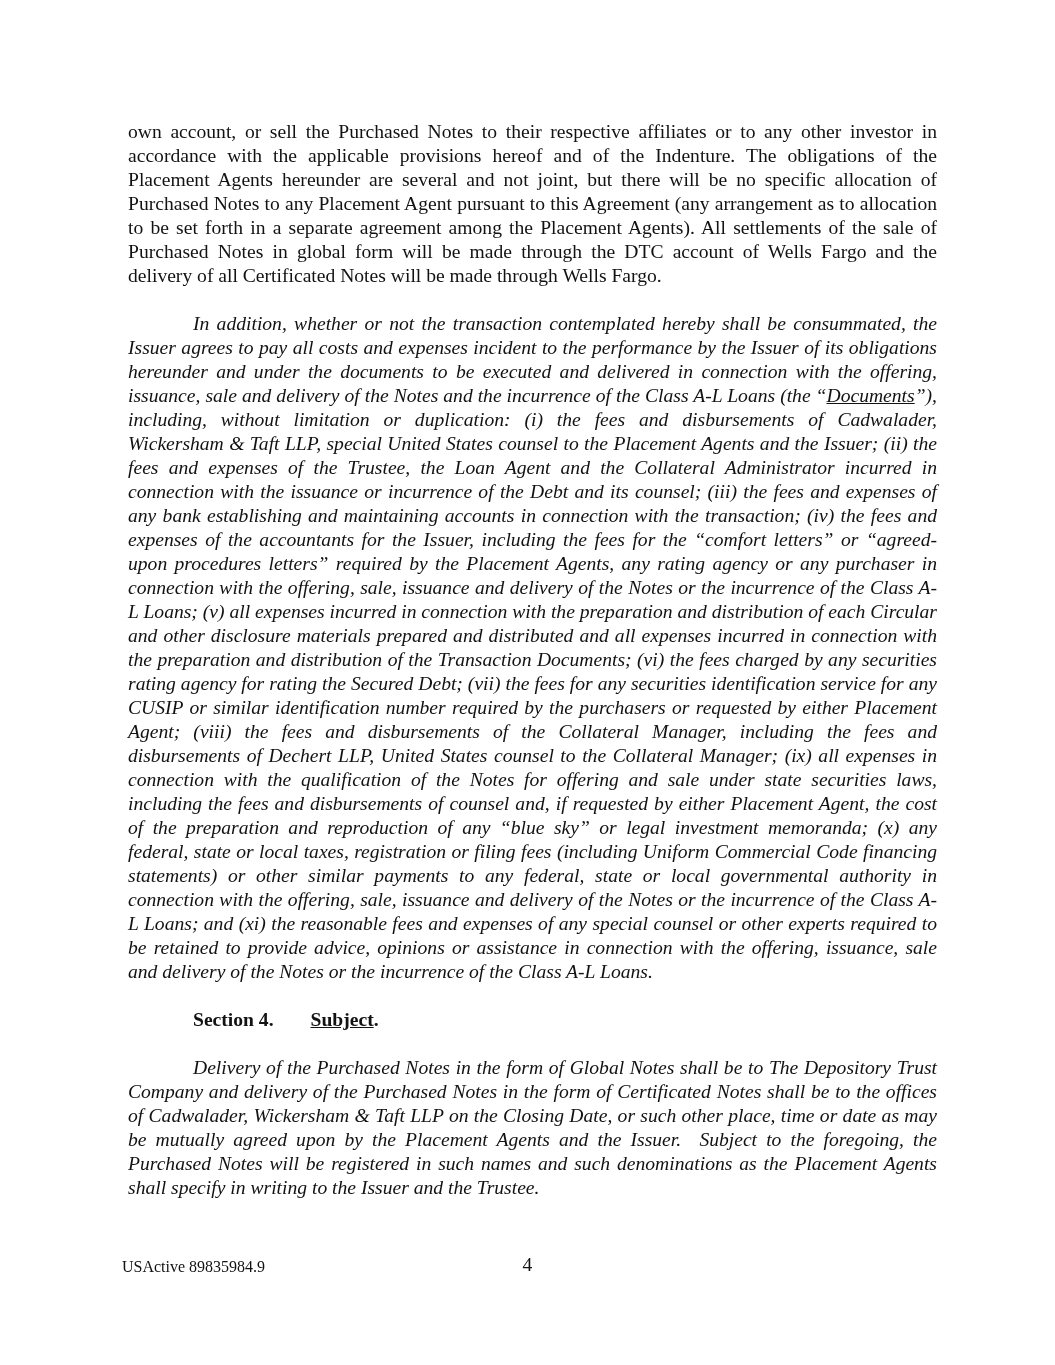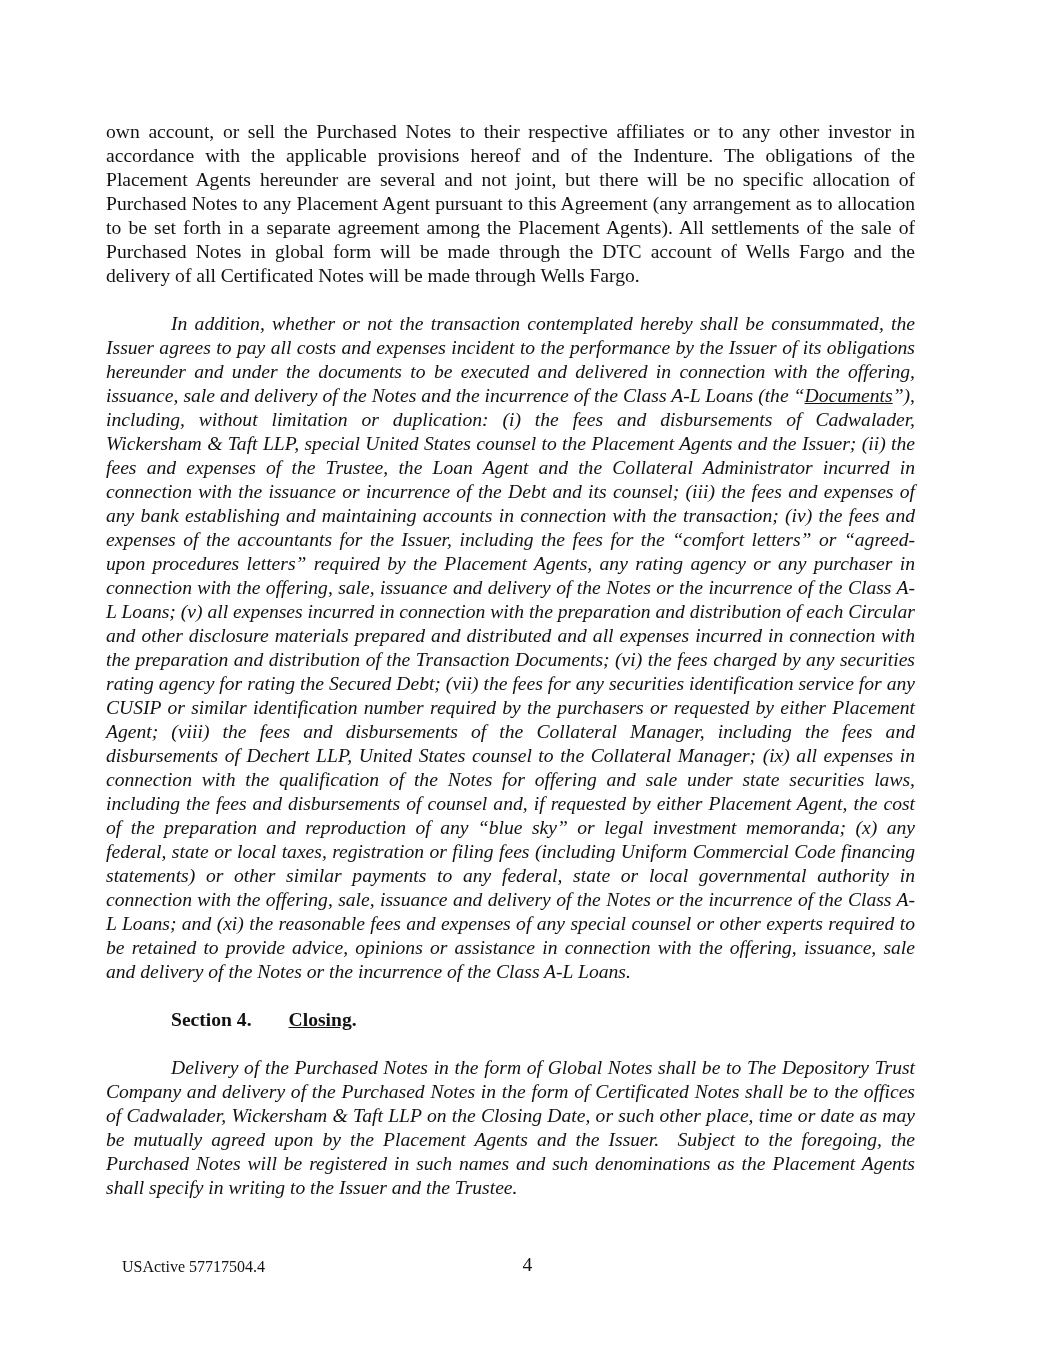--- a/index.html
+++ b/index.html
@@ -11,21 +11,21 @@
     position: relative;
     width: 1055px;
     height: 1365px;
     background: #ffffff;
     font-family: "Liberation Serif", "DejaVu Serif", serif;
     color: #121212;
     overflow: hidden;
   }
   .body-text {
     position: absolute;
-    left: 106px;
+    left: 128px;
     top: 120px;
     width: 809px;
     font-size: 19.6px;
     line-height: 24px;
     text-align: justify;
   }
   .para {
     margin: 0 0 24px 0;
   }
   .indent {
@@ -68,22 +68,22 @@
 </head>
 <body>
 
 <div class="page">
   <div class="body-text">
 
     <p class="para no-indent">own account, or sell the Purchased Notes to their respective affiliates or to any other investor in accordance with the applicable provisions hereof and of the Indenture. The obligations of the Placement Agents hereunder are several and not joint, but there will be no specific allocation of Purchased Notes to any Placement Agent pursuant to this Agreement (any arrangement as to allocation to be set forth in a separate agreement among the Placement Agents). All settlements of the sale of Purchased Notes in global form will be made through the DTC account of Wells Fargo and the delivery of all Certificated Notes will be made through Wells Fargo.</p>
 
     <p class="para indent"><span>In addition, whether or not the transaction contemplated hereby shall be consummated, the Issuer agrees to pay all costs and expenses incident to the performance by the Issuer of its obligations hereunder and under the documents to be executed and delivered in connection with the offering, issuance, sale and delivery of the Notes and the incurrence of the Class A-L Loans (the “</span><span class="underline">Documents</span><span>”), including, without limitation or duplication: (i) the fees and disbursements of Cadwalader, Wickersham &amp; Taft LLP, special United States counsel to the Placement Agents and the Issuer; (ii) the fees and expenses of the Trustee, the Loan Agent and the Collateral Administrator incurred in connection with the issuance or incurrence of the Debt and its counsel; (iii) the fees and expenses of any bank establishing and maintaining accounts in connection with the transaction; (iv) the fees and expenses of the accountants for the Issuer, including the fees for the “comfort letters” or “agreed-upon procedures letters” required by the Placement Agents, any rating agency or any purchaser in connection with the offering, sale, issuance and delivery of the Notes or the incurrence of the Class A-L Loans; (v) all expenses incurred in connection with the preparation and distribution of each Circular and other disclosure materials prepared and distributed and all expenses incurred in connection with the preparation and distribution of the Transaction Documents; (vi) the fees charged by any securities rating agency for rating the Secured Debt; (vii) the fees for any securities identification service for any CUSIP or similar identification number required by the purchasers or requested by either Placement Agent; (viii) the fees and disbursements of the Collateral Manager, including the fees and disbursements of Dechert LLP, United States counsel to the Collateral Manager; (ix) all expenses in connection with the qualification of the Notes for offering and sale under state securities laws, including the fees and disbursements of counsel and, if requested by either Placement Agent, the cost of the preparation and reproduction of any “blue sky” or legal investment memoranda; (x) any federal, state or local taxes, registration or filing fees (including Uniform Commercial Code financing statements) or other similar payments to any federal, state or local governmental authority in connection with the offering, sale, issuance and delivery of the Notes or the incurrence of the Class A-L Loans; and (xi) the reasonable fees and expenses of any special counsel or other experts required to be retained to provide advice, opinions or assistance in connection with the offering, issuance, sale and delivery of the Notes or the incurrence of the Class A-L Loans.</span></p>
 
-    <p class="section-heading"><span>Section 4.</span><span class="tab"></span><span class="underline">Closing</span><span>.</span></p>
+    <p class="section-heading"><span>Section 4.</span><span class="tab"></span><span class="underline">Subject</span><span>.</span></p>
 
     <p class="para indent">Delivery of the Purchased Notes in the form of Global Notes shall be to The Depository Trust Company and delivery of the Purchased Notes in the form of Certificated Notes shall be to the offices of Cadwalader, Wickersham &amp; Taft LLP on the Closing Date, or such other place, time or date as may be mutually agreed upon by the Placement Agents and the Issuer.&nbsp; Subject to the foregoing, the Purchased Notes will be registered in such names and such denominations as the Placement Agents shall specify in writing to the Issuer and the Trustee.</p>
 
   </div>
 
-  <div class="footer-docid">USActive 57717504.4</div>
+  <div class="footer-docid">USActive 89835984.9</div>
 
   <div class="footer-page">4</div>
 </div>
 
 </body></html>

